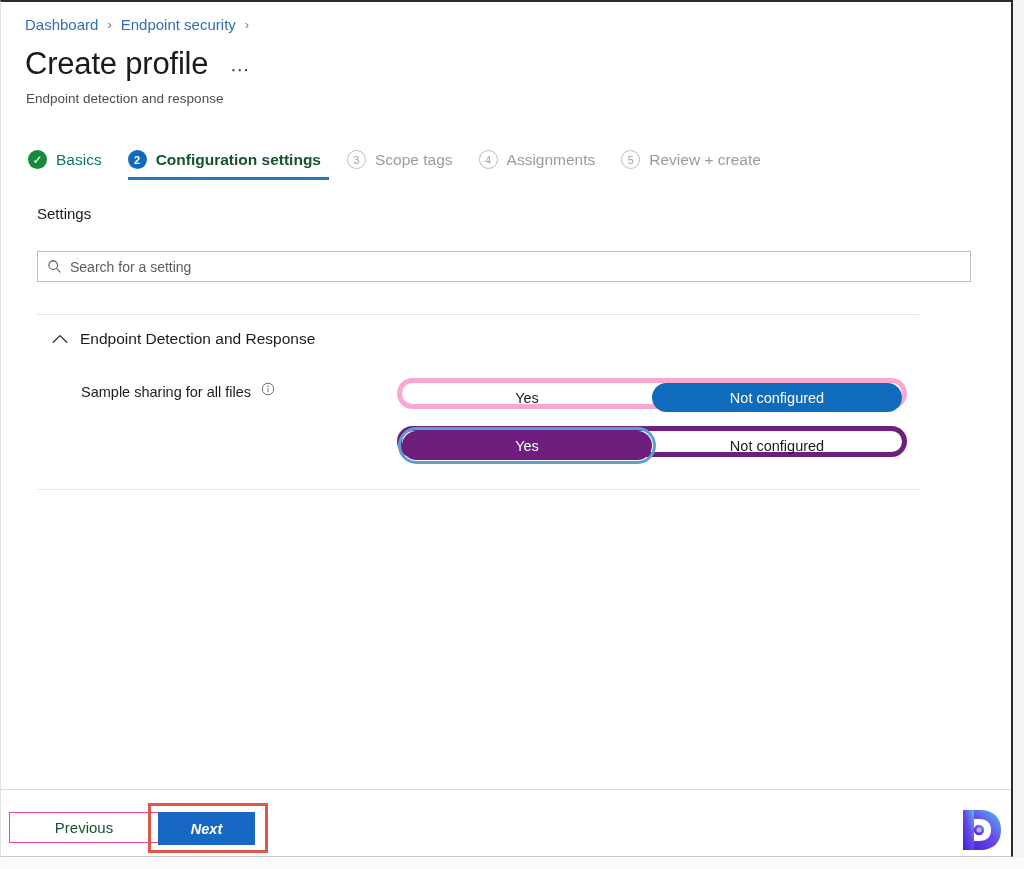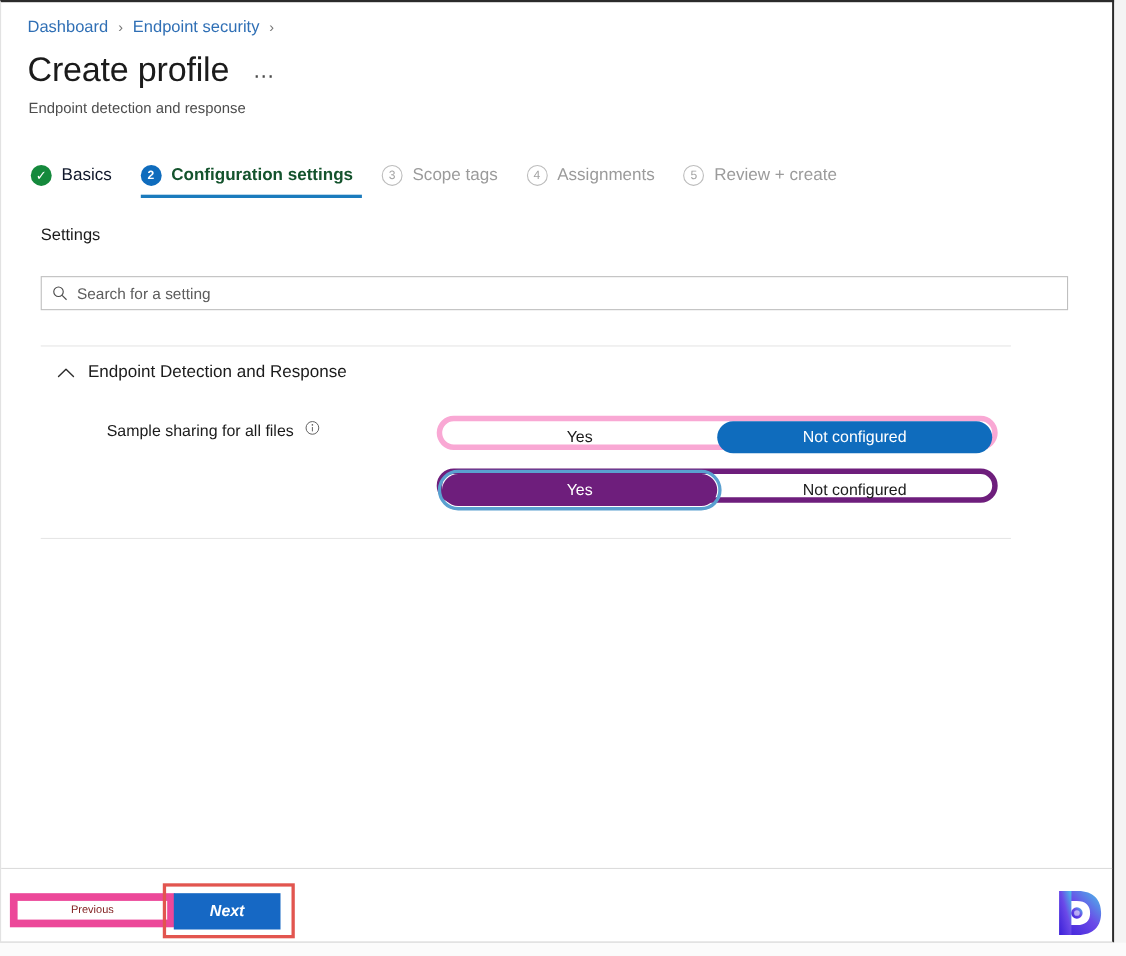--- a/index.html
+++ b/index.html
@@ -140,21 +140,21 @@
   .tab-badge.pending {
     border: 1px solid #bdbdbd;
     color: #a3a3a3;
     background: #ffffff;
   }
   .tab-label {
     font-size: 15.5px;
     color: #9b9b9b;
     white-space: nowrap;
   }
-  .tab.is-done .tab-label { color: #0f172a; }
+  .tab.is-done .tab-label { color: #0f766e; }
   .tab.is-active .tab-label { color: #14532d; font-weight: 700; }
   .tab.is-active::after {
     content: "";
     position: absolute;
     left: 0;
     right: 6px;
     bottom: 0;
     height: 3px;
     background: #1b7bbd;
   }
@@ -234,21 +234,21 @@
   .setting-row {
     position: absolute;
     left: 0;
     width: 100%;
     height: 40px;
   }
   .setting-row.r1 { top: 372px; }
   .setting-row.r2 { top: 420px; }
   .setting-label {
     position: absolute;
-    left: 96px;
+    left: 80px;
     top: 8px;
     font-size: 14.5px;
     color: #1b1b1b;
     display: flex;
     align-items: flex-start;
     max-width: 300px;
   }
   .setting-label .txt { line-height: 20px; }
   .info-icon {
     display: inline-flex;
@@ -318,25 +318,25 @@
     width: 1011px;
     height: 1px;
     background: #dcdcdc;
   }
   .btn-previous {
     position: absolute;
     left: 8px;
     top: 810px;
     width: 150px;
     height: 31px;
-    border: 7px solid #ec4899;
+    border: 1px solid #ec4899;
     background: #ffffff;
     font-family: "Liberation Sans", sans-serif;
-    font-size: 10px;
-    color: #7f1d1d;
+    font-size: 15px;
+    color: #14532d;
     cursor: pointer;
     box-sizing: border-box;
   }
   .btn-next {
     position: absolute;
     left: 157px;
     top: 810px;
     width: 97px;
     height: 33px;
     background: #1668c4;

